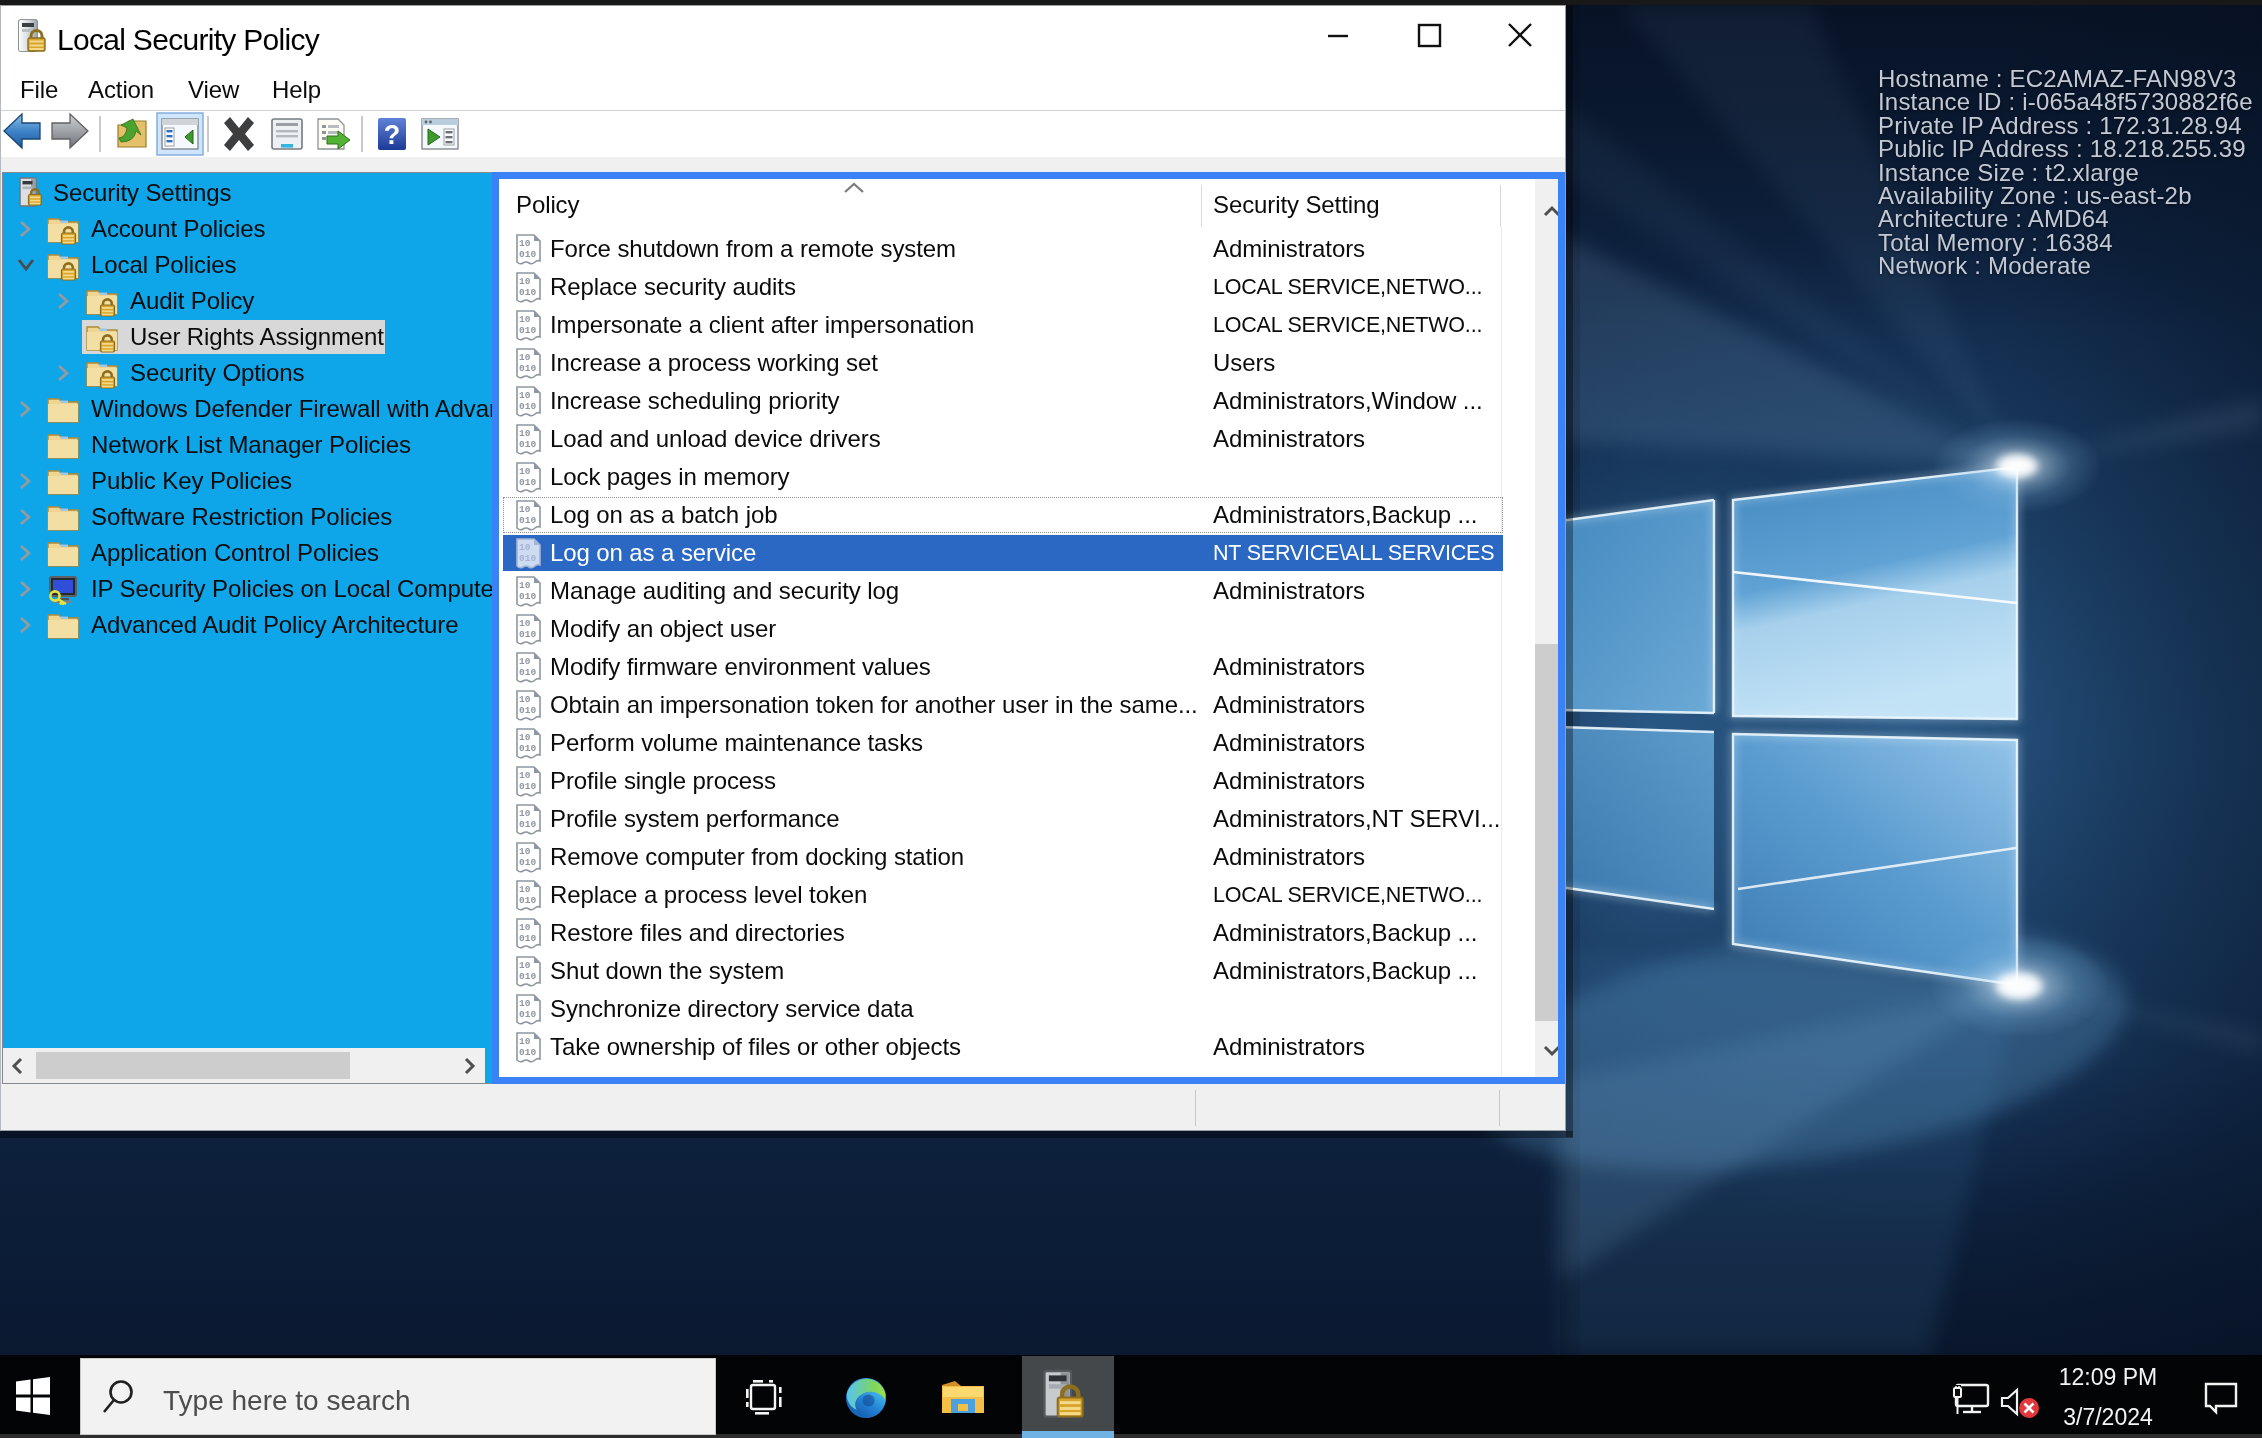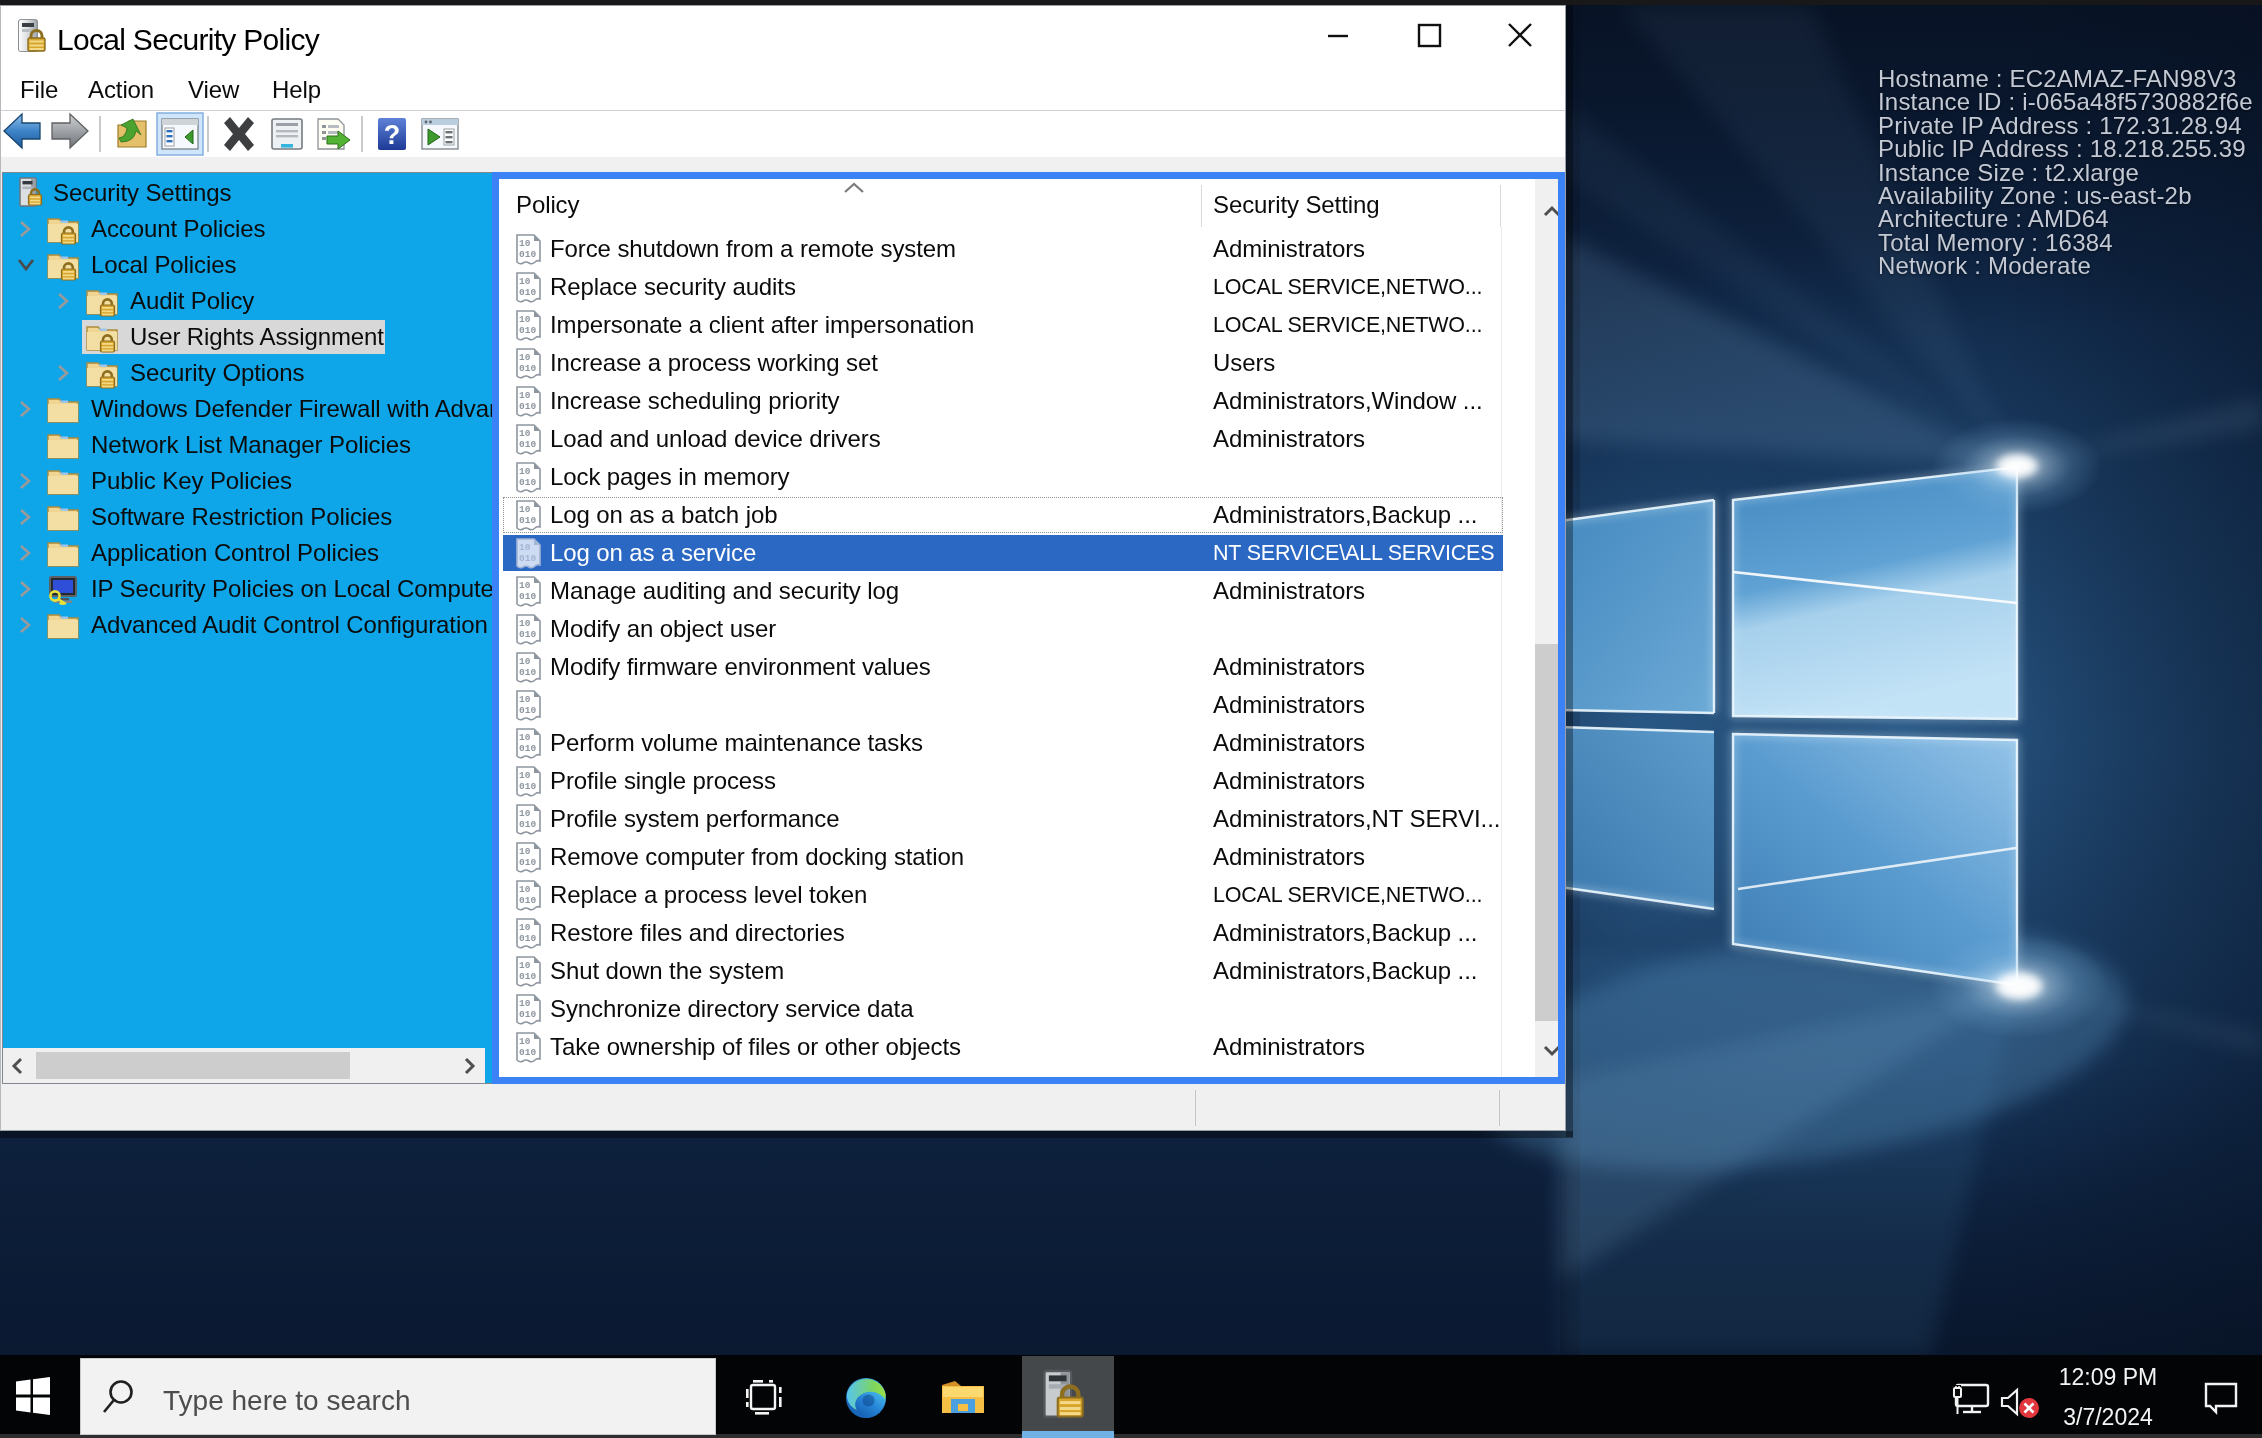--- a/index.html
+++ b/index.html
@@ -369,21 +369,21 @@
 </svg>
       <div class="abs t" style="left:88px;top:399px">IP Security Policies on Local Computer</div>
       <svg class="abs" style="left:16px;top:443px" width="12" height="18" viewBox="0 0 12 18">
         <polyline points="2,2 10,9 2,16" fill="none" stroke="#9a9a9a" stroke-width="2.6"></polyline>
       </svg>
       <svg class="abs" style="left:44px;top:438px" width="36" height="30" viewBox="0 0 36 30">
 <path d="M1 27 L1 4 L12 4 L15 7 L31 7 L31 27 Z" fill="#efd591" stroke="#ad8b3a" stroke-width="1.4"></path>
 <path d="M1 9 L31 9 L31 27 L1 27 Z" fill="#f3dea3"></path>
 <path d="M12.5 5.5 L21 5.5 L21 8 L14.5 8 Z" fill="#9fc6e8"></path>
       </svg>
-      <div class="abs t" style="left:88px;top:435px">Advanced Audit Control Configuration</div>
+      <div class="abs t" style="left:88px;top:435px">Advanced Audit Policy Architecture</div>
 <div class="abs" style="left:0;top:875px;width:482px;height:35px;background:#f0f0f0">
 <svg class="abs" style="left:8px;top:9px" width="12" height="18" viewBox="0 0 12 18">
           <polyline points="10,2 3,9 10,16" fill="none" stroke="#4f4f4f" stroke-width="3"></polyline>
         </svg>
 <div class="abs" style="left:33px;top:4px;width:314px;height:27px;background:#cdcdcd"></div>
 <svg class="abs" style="left:461px;top:9px" width="12" height="18" viewBox="0 0 12 18">
           <polyline points="2,2 9,9 2,16" fill="none" stroke="#4f4f4f" stroke-width="3"></polyline>
         </svg>
 </div>
 </div>
@@ -491,20 +491,21 @@
 <text x="4" y="23" font-family="Liberation Mono" font-size="9.5" font-weight="bold" fill="#8e96a0">010</text>
 </svg>
       <div class="abs t" style="left:51px;top:471px">Modify firmware environment values</div>
       <div class="abs t" style="left:714px;top:471px">Administrators</div>
       <svg class="abs" style="left:16px;top:511px" width="27" height="31" viewBox="0 0 27 31">
 <path d="M2 1 L19 1 L25 7 L25 27 Q22 26 20 28 Q17 31 14 29 Q11 27 8 29 Q5 31 2 28 Z" fill="#ffffff" stroke="#8e96a0" stroke-width="1.6"></path>
 <path d="M19 1 L19 7 L25 7 Z" fill="#8e96a0"></path>
 <text x="4" y="12" font-family="Liberation Mono" font-size="9.5" font-weight="bold" fill="#8e96a0">10</text>
 <text x="4" y="23" font-family="Liberation Mono" font-size="9.5" font-weight="bold" fill="#8e96a0">010</text>
 </svg>
+      <div class="abs t" style="left:51px;top:509px">Obtain an impersonation token for another user in the same...</div>
       <div class="abs t" style="left:714px;top:509px">Administrators</div>
       <svg class="abs" style="left:16px;top:549px" width="27" height="31" viewBox="0 0 27 31">
 <path d="M2 1 L19 1 L25 7 L25 27 Q22 26 20 28 Q17 31 14 29 Q11 27 8 29 Q5 31 2 28 Z" fill="#ffffff" stroke="#8e96a0" stroke-width="1.6"></path>
 <path d="M19 1 L19 7 L25 7 Z" fill="#8e96a0"></path>
 <text x="4" y="12" font-family="Liberation Mono" font-size="9.5" font-weight="bold" fill="#8e96a0">10</text>
 <text x="4" y="23" font-family="Liberation Mono" font-size="9.5" font-weight="bold" fill="#8e96a0">010</text>
 </svg>
       <div class="abs t" style="left:51px;top:547px">Perform volume maintenance tasks</div>
       <div class="abs t" style="left:714px;top:547px">Administrators</div>
       <svg class="abs" style="left:16px;top:587px" width="27" height="31" viewBox="0 0 27 31">

